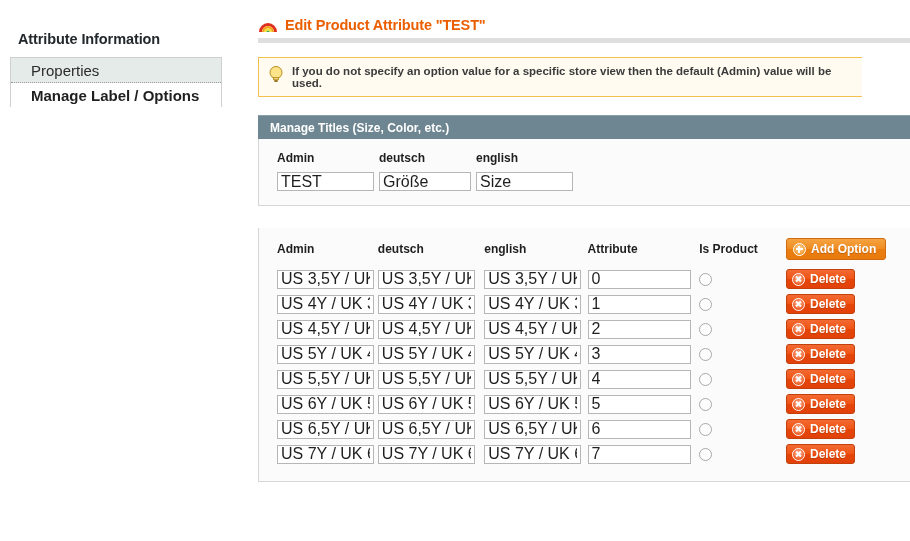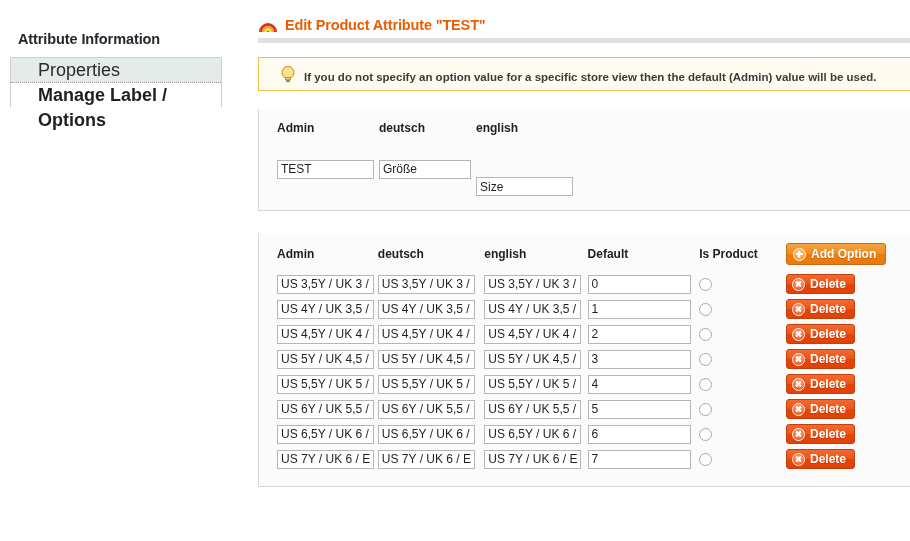--- a/index.html
+++ b/index.html
@@ -31,22 +31,22 @@
     margin-left: 10px;
     width: 212px;
     border: 1px solid #cfcfcf;
     border-top: 1px solid #cfcfcf;
     background: #ffffff;
     height: 50px;
   }
   .side-item {
     height: 25px;
     line-height: 25px;
-    padding-left: 27px;
-    font-size: 18px;
+    padding-left: 20px;
+    font-size: 15px;
     color: #1f1f1f;
     border-bottom: 1px dotted #9a9a9a;
     cursor: pointer;
   }
   .side-item.inactive {
     background: #e4ebe8;
     color: #2b2b2b;
     font-weight: normal;
   }
   .side-item.active {
@@ -78,27 +78,27 @@
     margin: 2px 0 0 8px;
     height: 6px;
     background: #dfdfdf;
     border-bottom: 1px solid #ffffff;
     width: 652px;
   }
 
   
   #notice {
     margin: 13px 0 0 8px;
-    width: 652px;
+    width: 604px;
     background: #fffbf0;
     border: 1px solid #f0c14b;
     border-right: none;
     display: flex;
-    align-items: flex-end;
-    padding: 7px 8px 7px 21px;
+    align-items: flex-start;
+    padding: 7px 8px 7px 9px;
     min-height: 29px;
   }
   #bulb-icon { width: 16px; height: 18px; flex: none; margin-right: 8px; }
   #notice-text {
     font-size: 11.5px;
     font-weight: bold;
     color: #3b3b3b;
   }
 
   
@@ -128,21 +128,21 @@
     font-size: 12px;
     color: #1f1f1f;
   }
   table.grid { border-collapse: collapse; }
   table.grid td { padding: 0; }
   input.txt {
     border: 1px solid #b6b6b6;
     background: #ffffff;
     height: 19px;
     font-family: "Liberation Sans", sans-serif;
-    font-size: 12px;
+    font-size: 16px;
     color: #1f1f1f;
     padding: 1px 3px;
     outline: none;
   }
   #titles-body .th { padding-bottom: 7px; padding-right: 18px; }
   #titles-body td.cell { padding-right: 5px; }
 
   
   #options-panel { margin-top: 22px; }
   #options-body { padding: 0 0 12px 0; }
@@ -261,53 +261,54 @@
     <div id="notice">
       <svg id="bulb-icon" viewBox="0 0 16 18">
         <ellipse cx="8" cy="7.5" rx="6" ry="6" fill="#fde38a" stroke="#b98c1c" stroke-width="1"></ellipse>
         <rect x="5.5" y="12.5" width="5" height="2.2" fill="#e8cf7c" stroke="#b98c1c" stroke-width="0.8"></rect>
         <rect x="6.3" y="15" width="3.4" height="2" fill="#9a7a22"></rect>
       </svg>
       <div id="notice-text">If you do not specify an option value for a specific store view then the default (Admin) value will be used.</div>
     </div>
 
     <div class="panel" id="titles-panel">
+      <div class="panel-head">Manage Titles (Size, Color, etc.)</div>
       <div class="panel-body" id="titles-body">
         <table class="grid">
           <tbody>
               <tr>
             <td class="th">Admin</td>
             <td class="th">deutsch</td>
             <td class="th">english</td>
           </tr>
           <tr>
             <td class="cell">
               <input class="txt" style="width: 97px;" value="TEST">
             </td>
             <td class="cell">
               <input class="txt" style="width: 92px;" value="Größe">
             </td>
             <td class="cell">
-              <input class="txt" style="width: 97px; margin-top: 35px;" value="Size">
+              <input class="txt" style="width: 97px;" value="Size">
             </td>
           </tr>
         </tbody>
           </table>
       </div>
     </div>
 
     <div class="panel" id="options-panel">
       <div class="panel-body" id="options-body">
         <table id="opt-table">
           <thead>
             <tr>
               <th class="c-admin">Admin</th>
               <th class="c-de">deutsch</th>
               <th class="c-en">english</th>
-              <th class="c-pos">Default</th>
+              <th class="c-pos">Attribute</th>
               <th class="c-def">Is Product</th>
               <th class="c-act">
                 <button class="btn btn-add">
                   <span class="ico-circle ico-plus"></span>
                   <span>Add Option</span>
                 </button>
               </th>
             </tr>
           </thead>
           <tbody id="opt-body">

